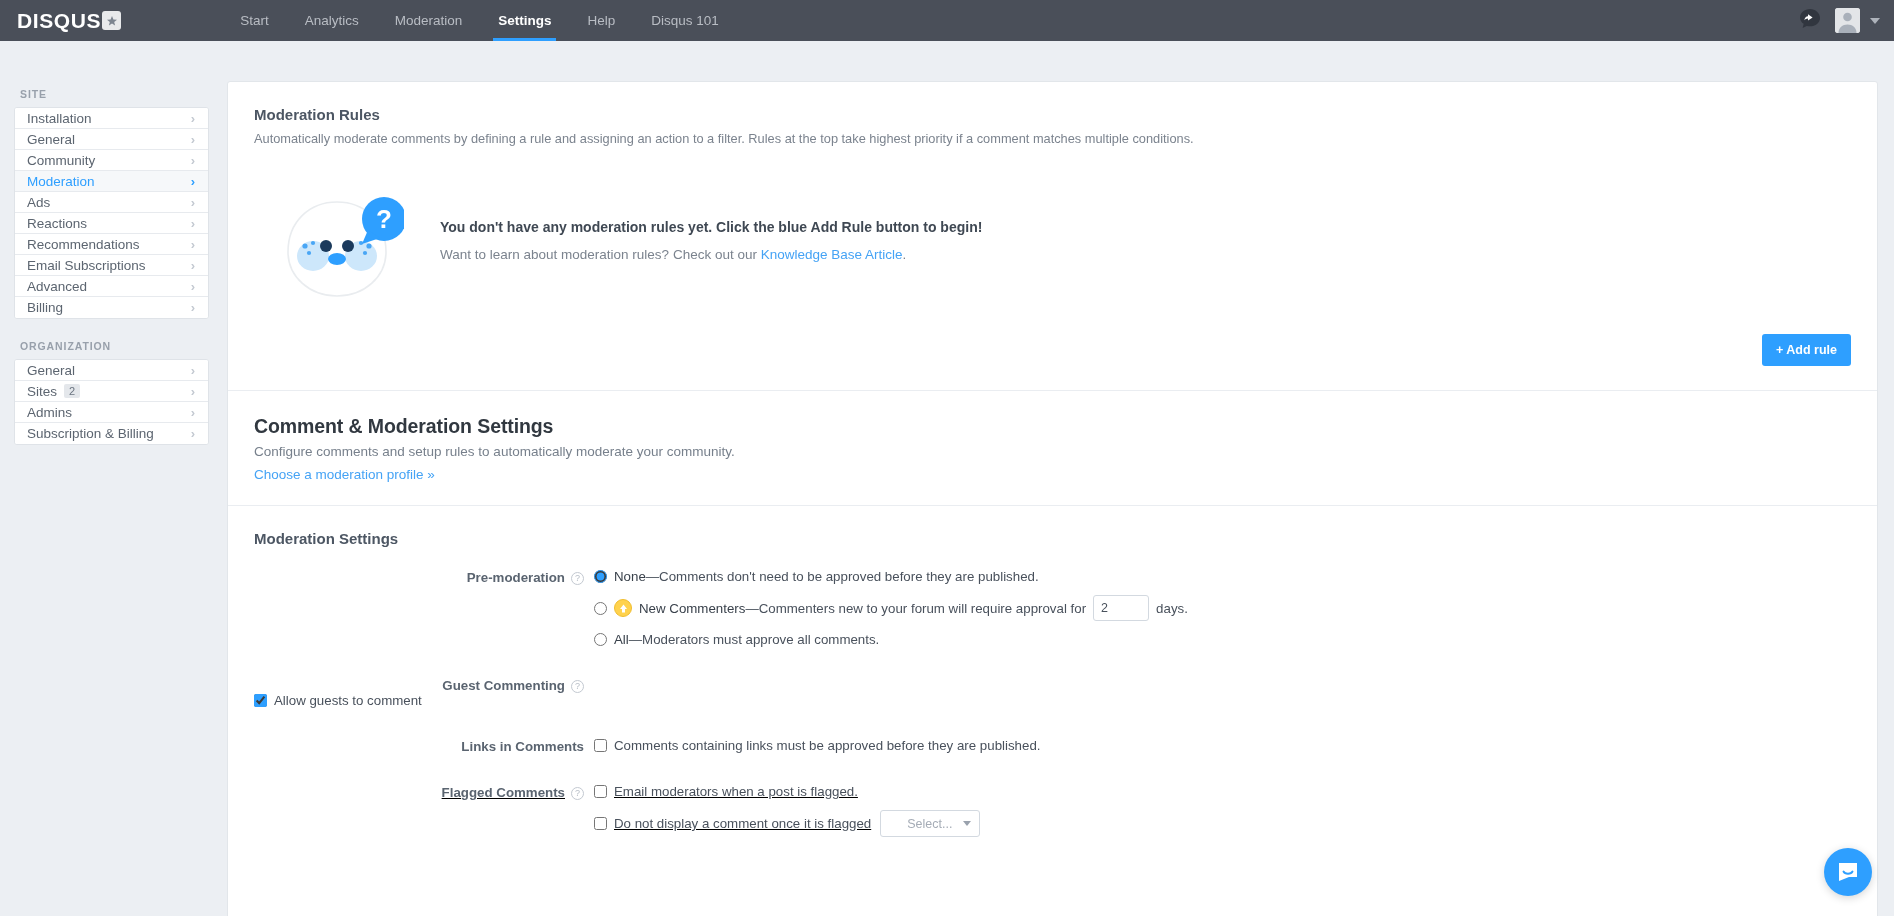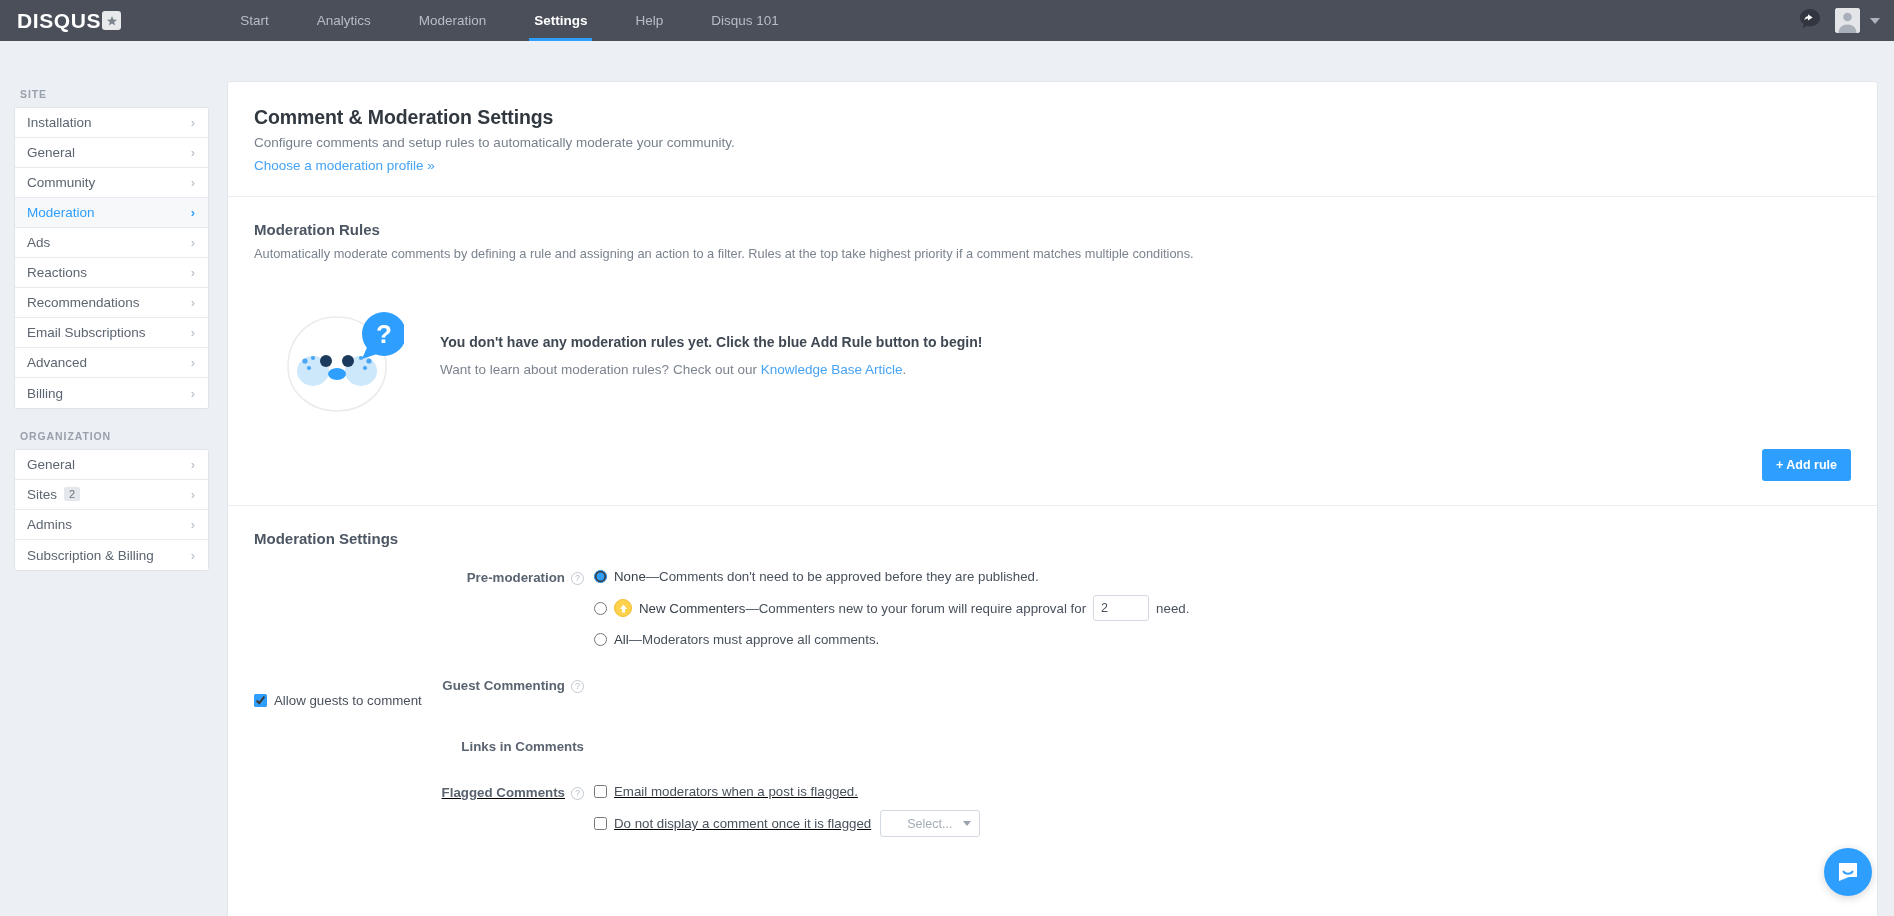--- a/index.html
+++ b/index.html
@@ -37,21 +37,21 @@
     border-radius: 3px;
     display: flex; align-items: center; justify-content: center;
   }
   .brand-badge svg { display:block; }
 
   .navlinks {
     display: flex;
     align-items: flex-end;
     height: 41px;
     margin-left: 103px;
-    gap: 16px;
+    gap: 4px;
   }
   .navlink {
     color: #b9bdc4;
     font-size: 13.5px;
     padding: 0 16px;
     height: 41px;
     line-height: 41px;
     cursor: pointer;
     position: relative;
     white-space: nowrap;
@@ -109,21 +109,21 @@
   }
   .side-group-title.second { margin-top: 21px; }
   .side-list {
     margin: 0 18px 0 14px;
     background: #fff;
     border: 1px solid #dfe3e8;
     border-radius: 3px;
     overflow: hidden;
   }
   .side-item {
-    height: 30px;
+    height: 21px;
     display: flex;
     align-items: center;
     padding: 0 13px 0 12px;
     border-bottom: 1px solid #e7eaee;
     font-size: 13.5px;
     color: #5c6570;
     cursor: pointer;
     background: #fff;
   }
   .side-item:last-child { border-bottom: none; }
@@ -450,26 +450,20 @@
       </div>
       <div class="side-item">
         <span class="lbl">Subscription &amp; Billing</span>
         <span class="chev">›</span>
       </div>
     </div>
   </div>
 
   <div class="main">
     <div class="card">
-
-      <div class="card-section">
-        <h1 class="page-title">Comment &amp; Moderation Settings</h1>
-        <p class="page-sub">Configure comments and setup rules to automatically moderate your community.</p>
-        <a class="linkblue">Choose a moderation profile »</a>
-      </div>
 
       <div class="card-section">
         <h2 class="sec-title">Moderation Rules</h2>
         <p class="sec-desc">Automatically moderate comments by defining a rule and assigning an action to a filter. Rules at the top take highest priority if a comment matches multiple conditions.</p>
 
         <div class="empty-wrap">
           <div class="mascot">
             <svg width="132" height="132" viewBox="0 0 132 132">
               <path d="M16 78 C16 47 38 28 65 28 C92 28 114 47 114 78 C114 103 92 122 65 122 C38 122 16 103 16 78 Z" fill="#ffffff" stroke="#e9ecef" stroke-width="1.6"></path>
               <ellipse cx="41" cy="82" rx="16" ry="15" fill="#cde7fb"></ellipse>
@@ -494,20 +488,26 @@
             <div class="line1">You don't have any moderation rules yet. Click the blue Add Rule button to begin!</div>
             <div class="line2"><span>Want to learn about moderation rules? Check out our </span><a class="linkblue">Knowledge Base Article</a><span>.</span></div>
           </div>
         </div>
 
         <div class="addrule-row">
           <button class="btn-blue">+ Add rule</button>
         </div>
       </div>
 
+      <div class="card-section">
+        <h1 class="page-title">Comment &amp; Moderation Settings</h1>
+        <p class="page-sub">Configure comments and setup rules to automatically moderate your community.</p>
+        <a class="linkblue">Choose a moderation profile »</a>
+      </div>
+
       <div class="card-section last">
         <h2 class="sec-title">Moderation Settings</h2>
 
         <div class="form-row">
           <div class="form-label"><span>Pre-moderation</span><span class="help-icon">?</span></div>
           <div class="form-field">
             <label class="opt">
               <input type="radio" name="premod" checked="" style="">
               <span class="strong">None</span>
                 <span> — </span>
@@ -517,21 +517,21 @@
               <input type="radio" name="premod" style="">
               <span class="pro-badge">
                 <svg width="11" height="11" viewBox="0 0 11 11">
                     <path d="M5.5 1.6 L9 6 H7 V9.4 H4 V6 H2 Z" fill="#ffffff"></path>
                   </svg>
               </span>
               <span class="strong">New Commenters</span>
                 <span> — </span>
                 <span>Commenters new to your forum will require approval for</span>
               <input class="num-input" type="text" value="2" style="">
-              <span>need.</span>
+              <span>days.</span>
             </label>
             <label class="opt">
               <input type="radio" name="premod" style="">
               <span class="strong">All</span>
                 <span> — </span>
                 <span>Moderators must approve all comments.</span>
             </label>
           </div>
         </div>
 
@@ -540,20 +540,26 @@
           <div class="form-field">
             <label class="opt">
               <input type="checkbox" checked="" style="">
               <span>Allow guests to comment</span>
             </label>
           </div>
         </div>
 
         <div class="form-row" style="margin-top:30px;">
           <div class="form-label"><span>Links in Comments</span></div>
+          <div class="form-field">
+            <label class="opt">
+              <input type="checkbox" style="">
+              <span>Comments containing links must be approved before they are published.</span>
+            </label>
+          </div>
         </div>
 
         <div class="form-row" style="margin-top:30px;text-decoration:underline;">
           <div class="form-label"><span>Flagged Comments</span><span class="help-icon">?</span></div>
           <div class="form-field">
             <label class="opt">
               <input type="checkbox" style="">
               <span>Email moderators when a post is flagged.</span>
             </label>
             <div class="opt">

